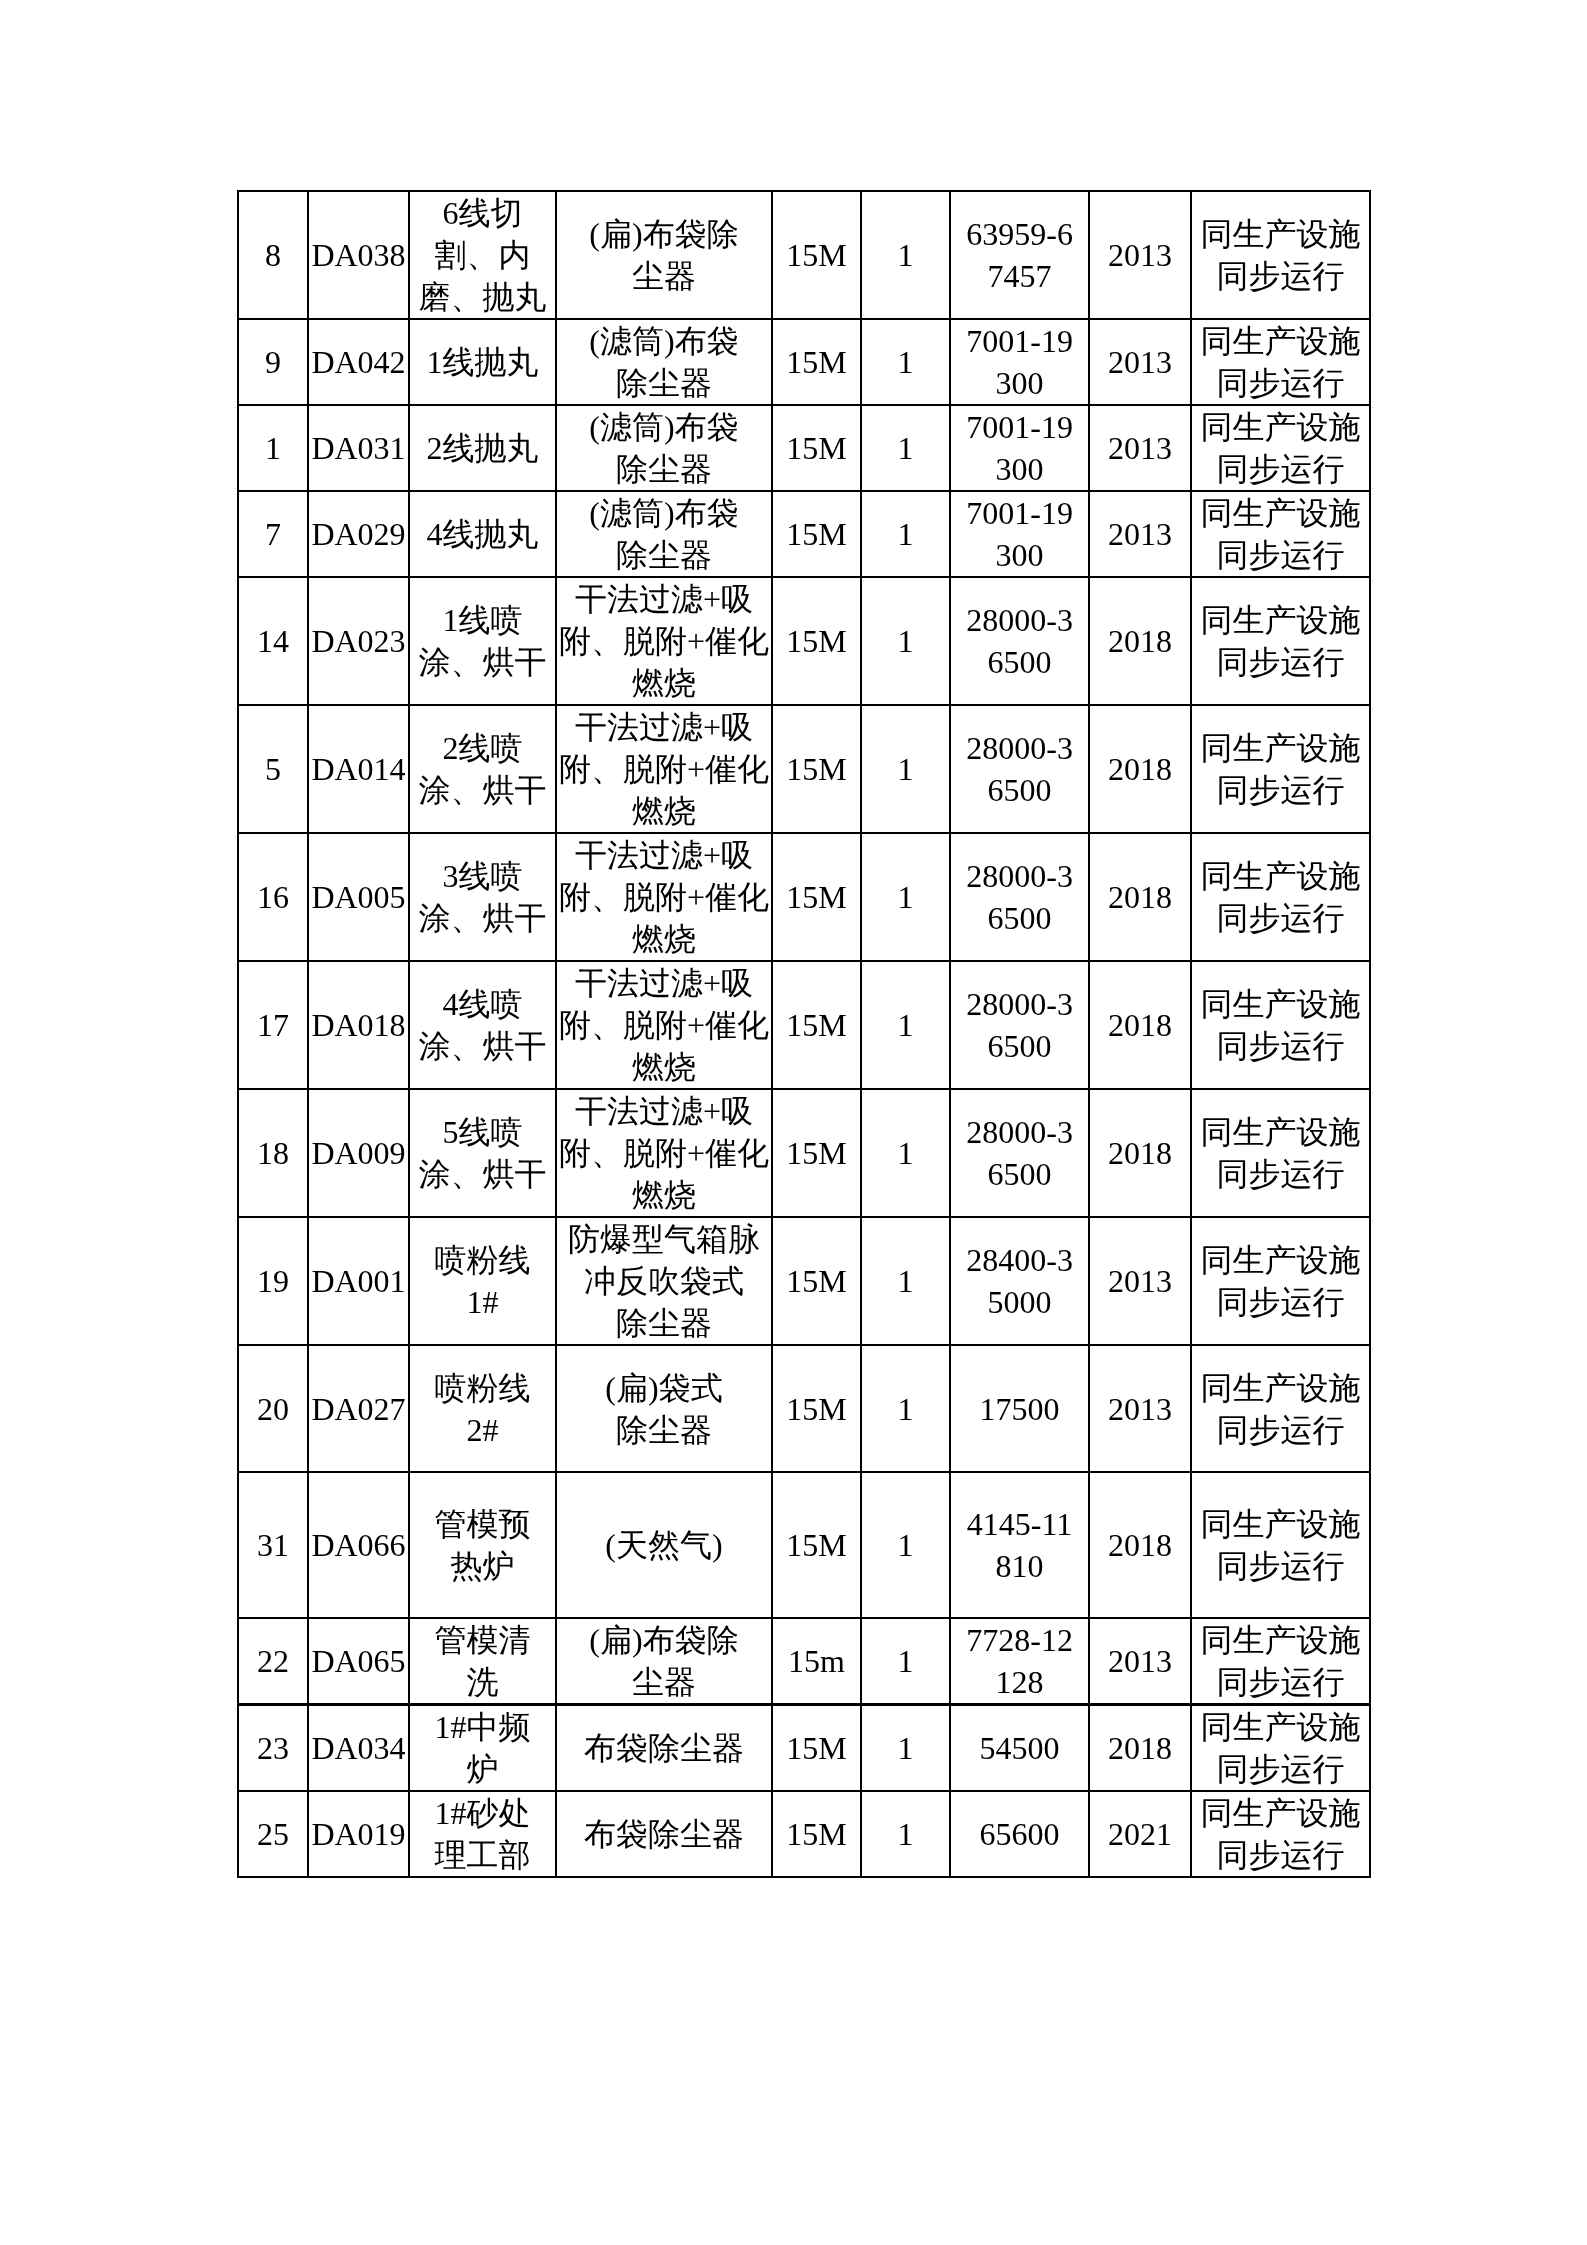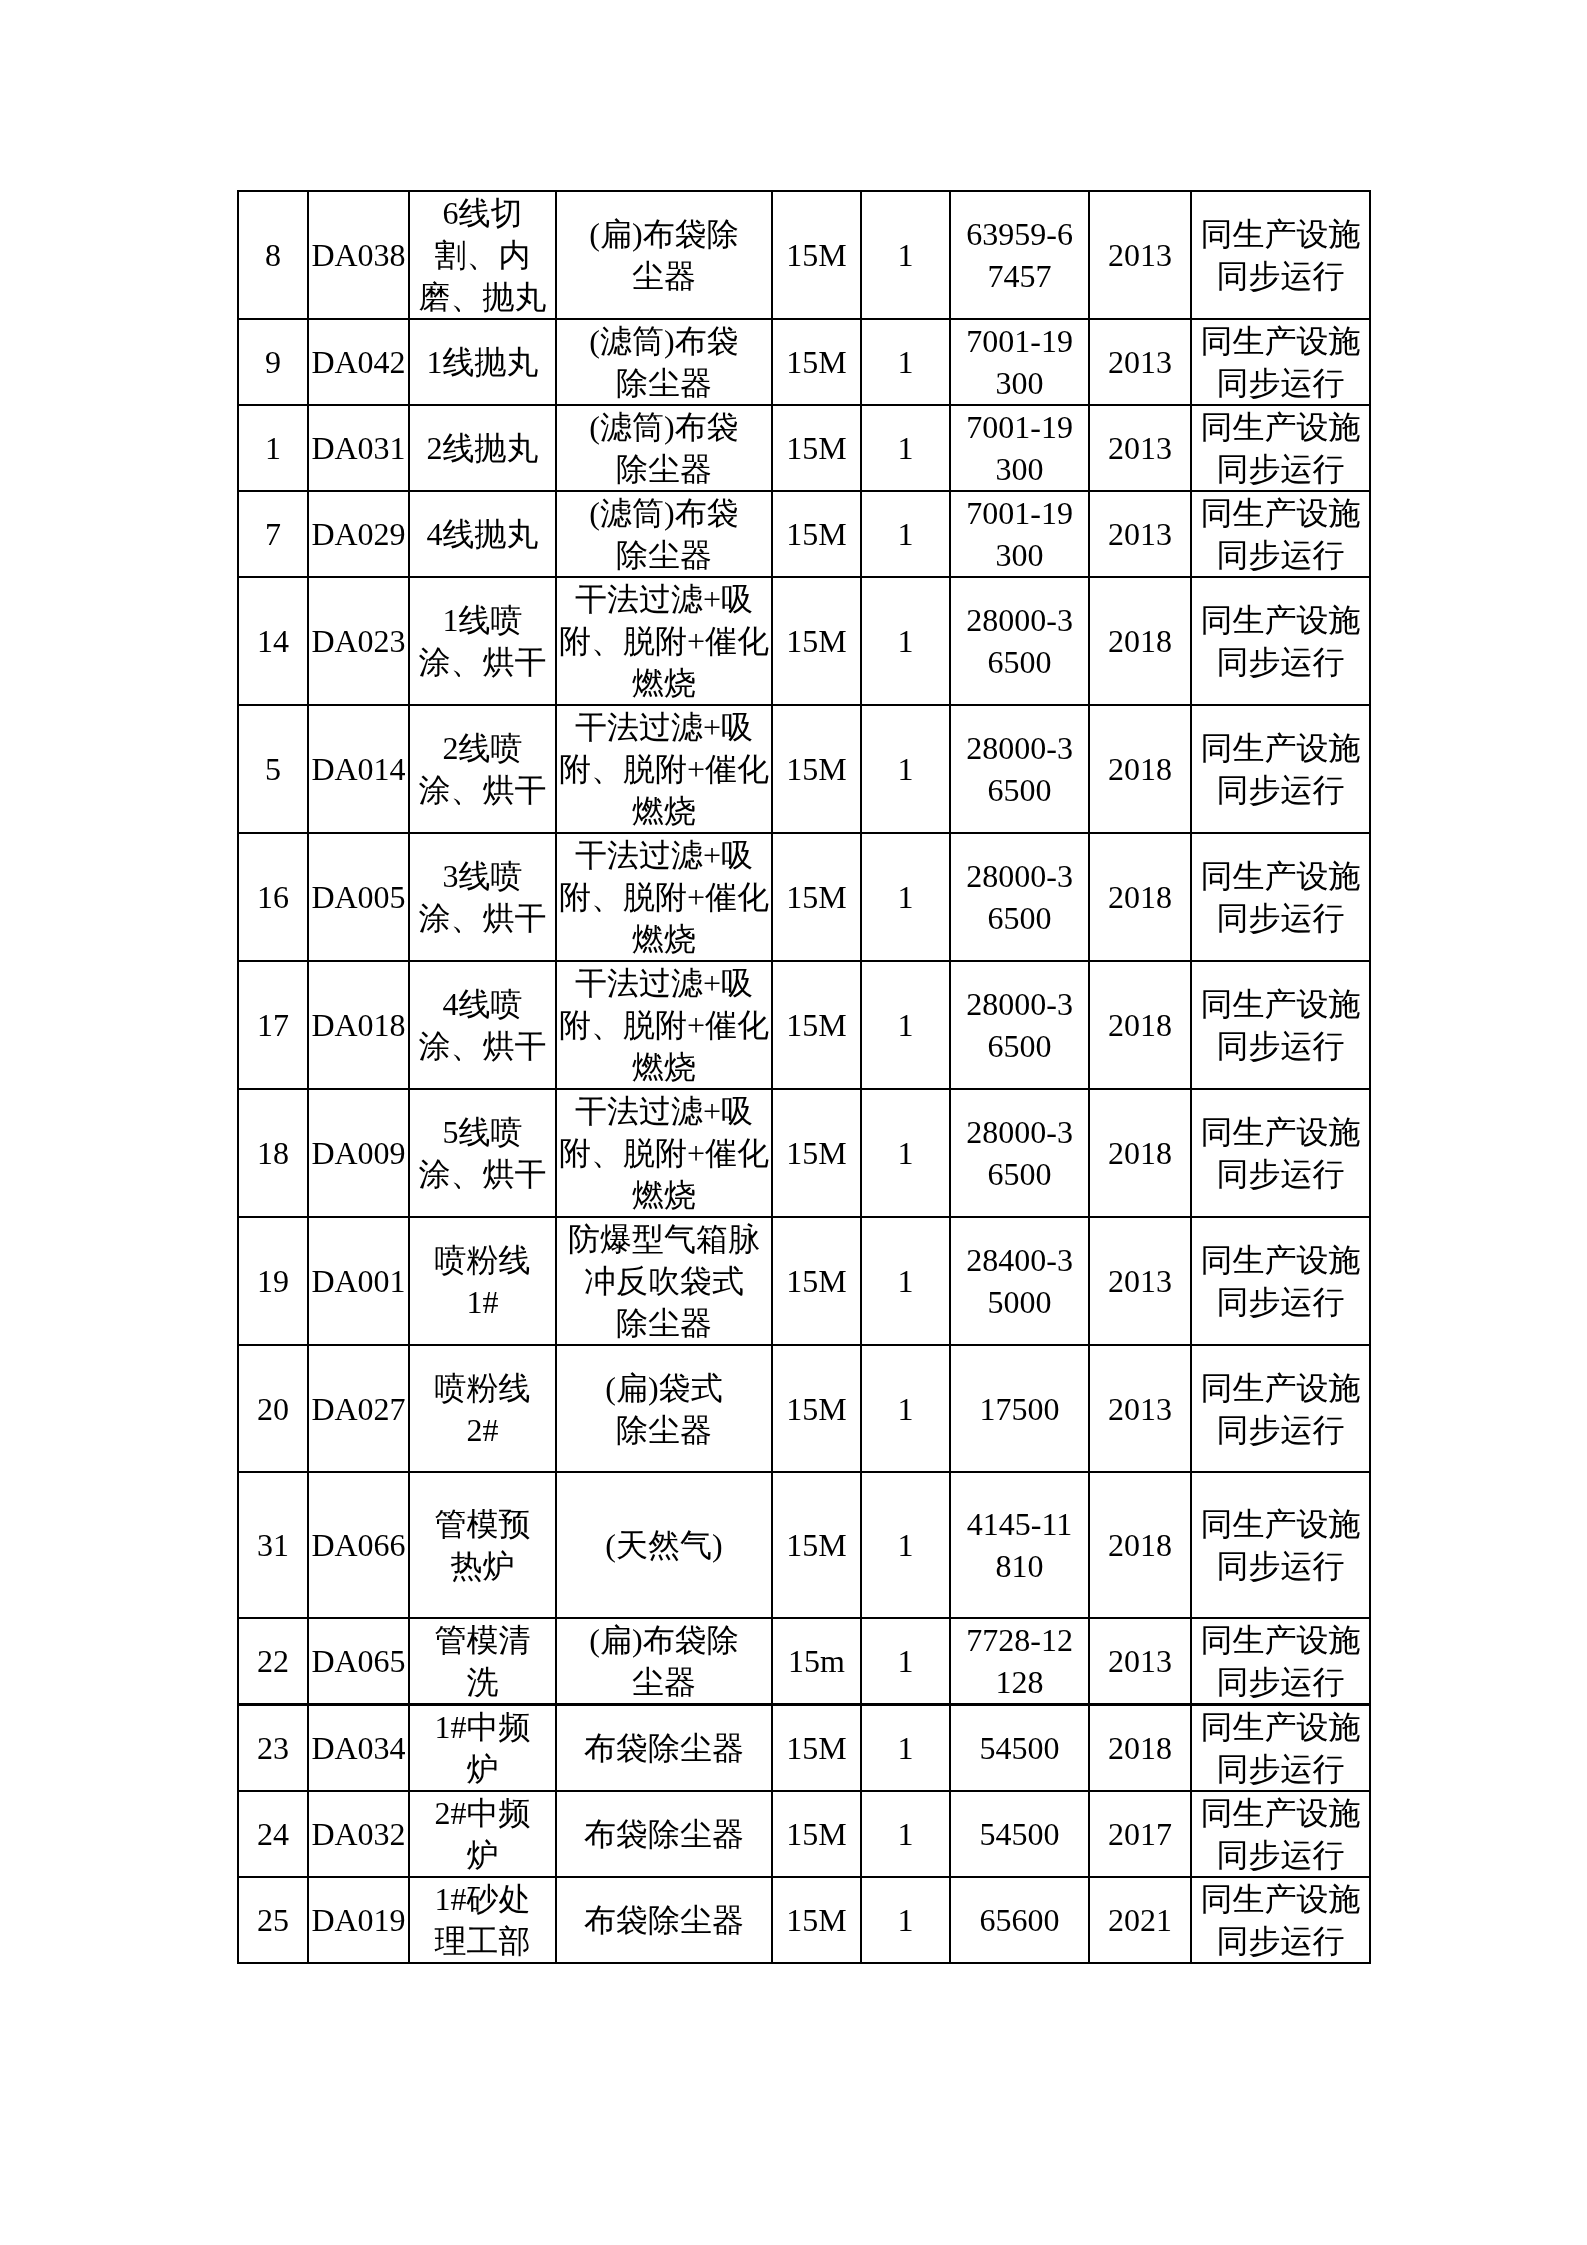--- a/index.html
+++ b/index.html
@@ -288,33 +288,20 @@
 炉</td>
     <td>布袋除尘器</td>
     <td>15M</td>
     <td>1</td>
     <td>54500</td>
     <td>2018</td>
     <td>同生产设施
 同步运行</td>
   </tr>
 
-  <tr>
-    <td>24</td>
-    <td>DA032</td>
-    <td>2#中频
-炉</td>
-    <td>布袋除尘器</td>
-    <td>15M</td>
-    <td>1</td>
-    <td>54500</td>
-    <td>2017</td>
-    <td>同生产设施
-同步运行</td>
-  </tr>
 
   <tr>
     <td>25</td>
     <td>DA019</td>
     <td>1#砂处
 理工部</td>
     <td>布袋除尘器</td>
     <td>15M</td>
     <td>1</td>
     <td>65600</td>

